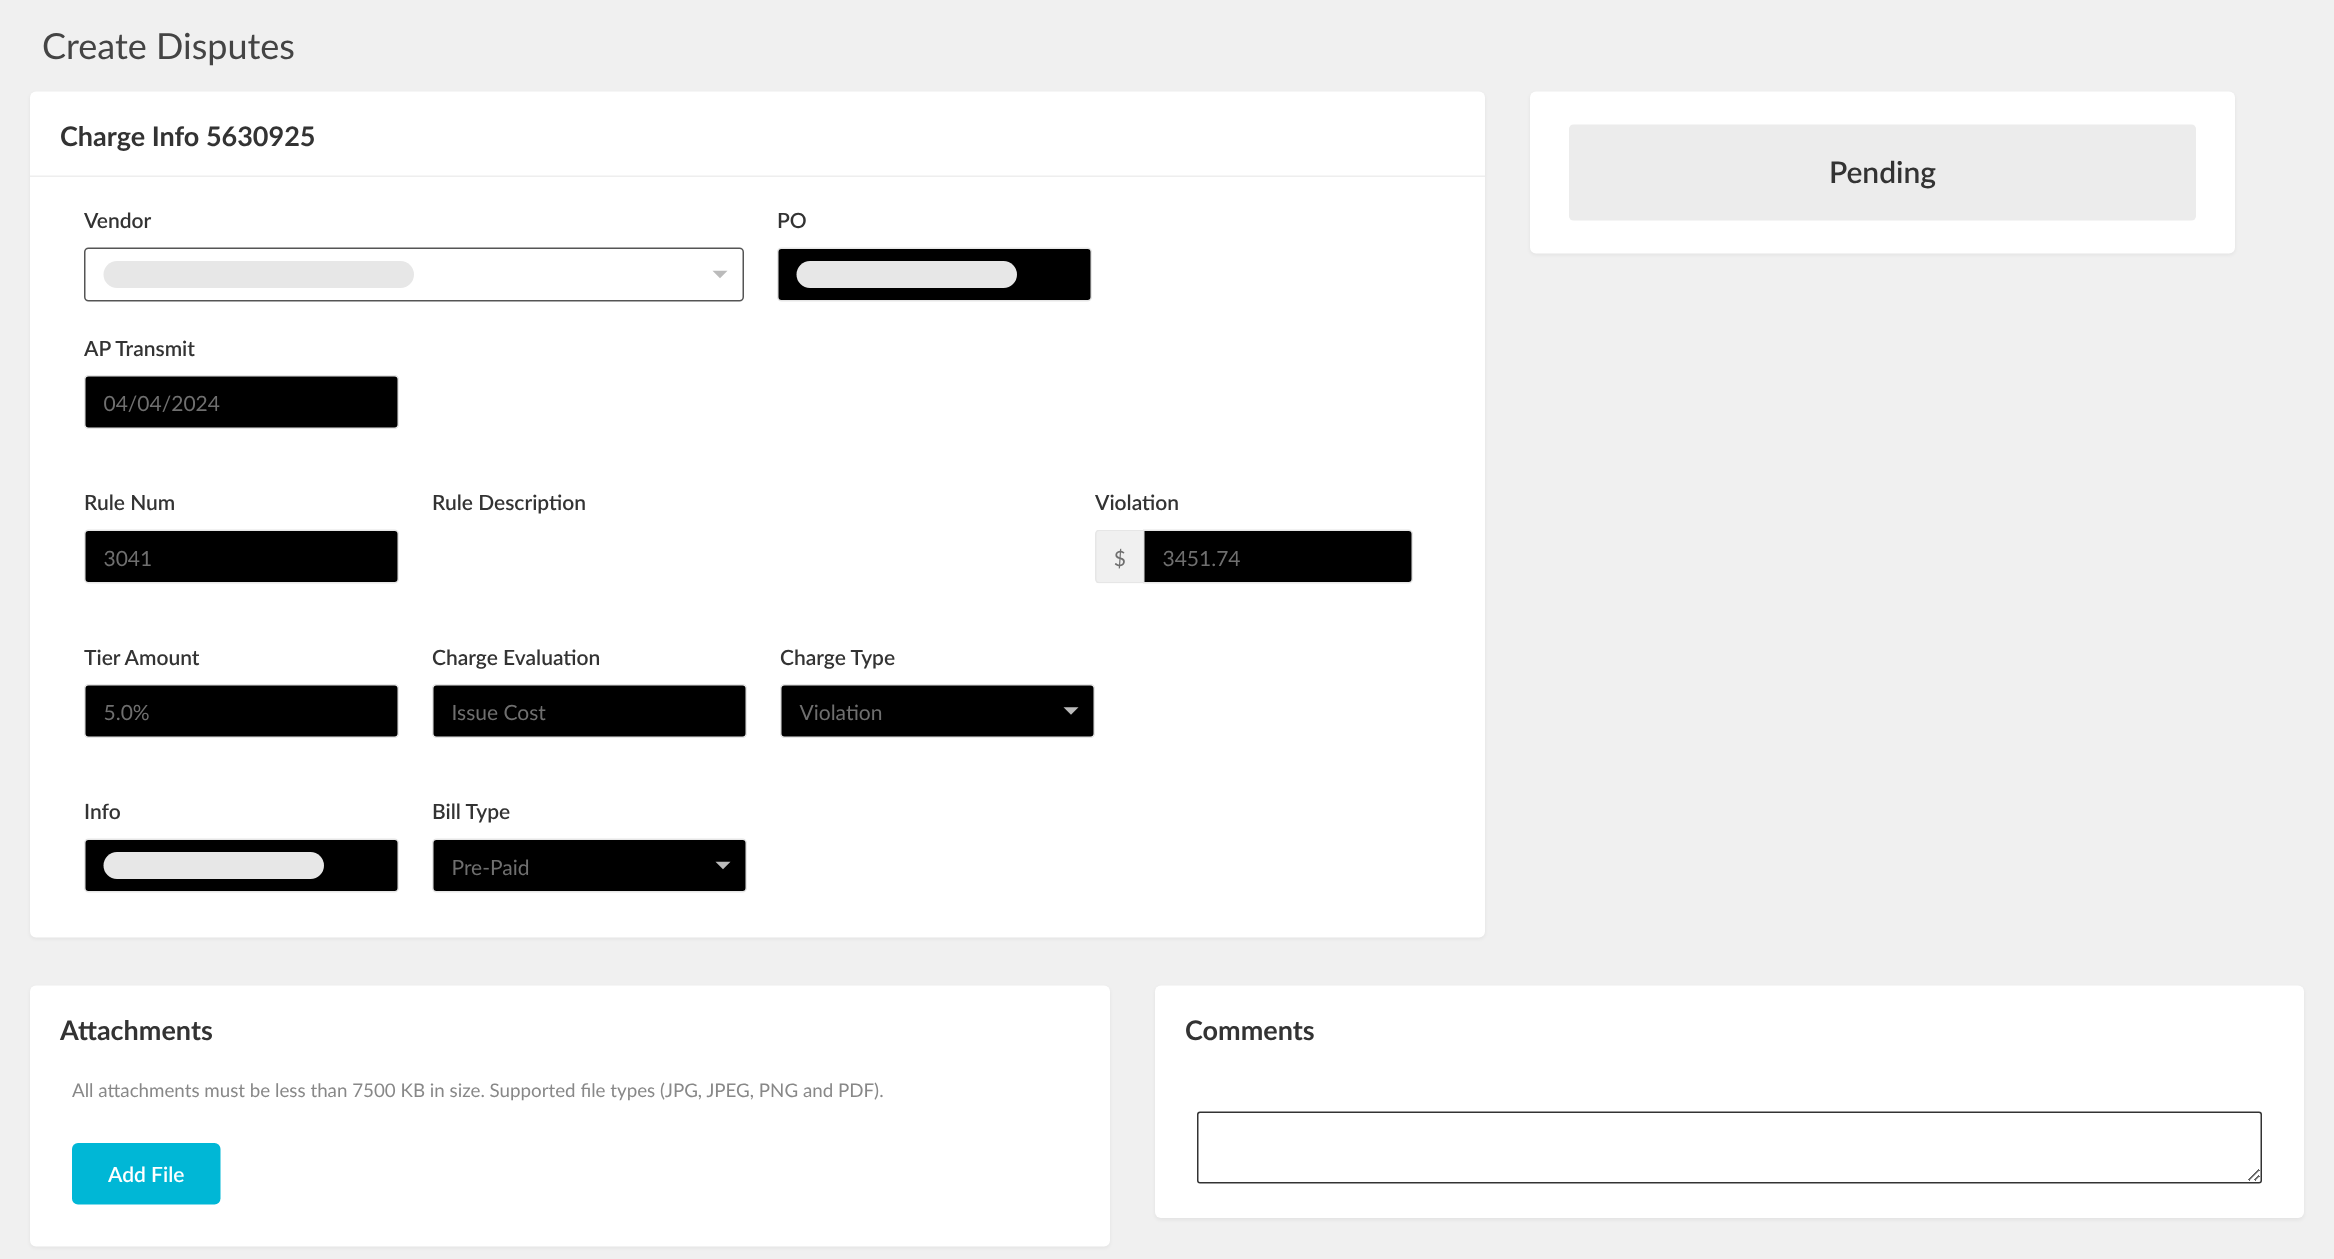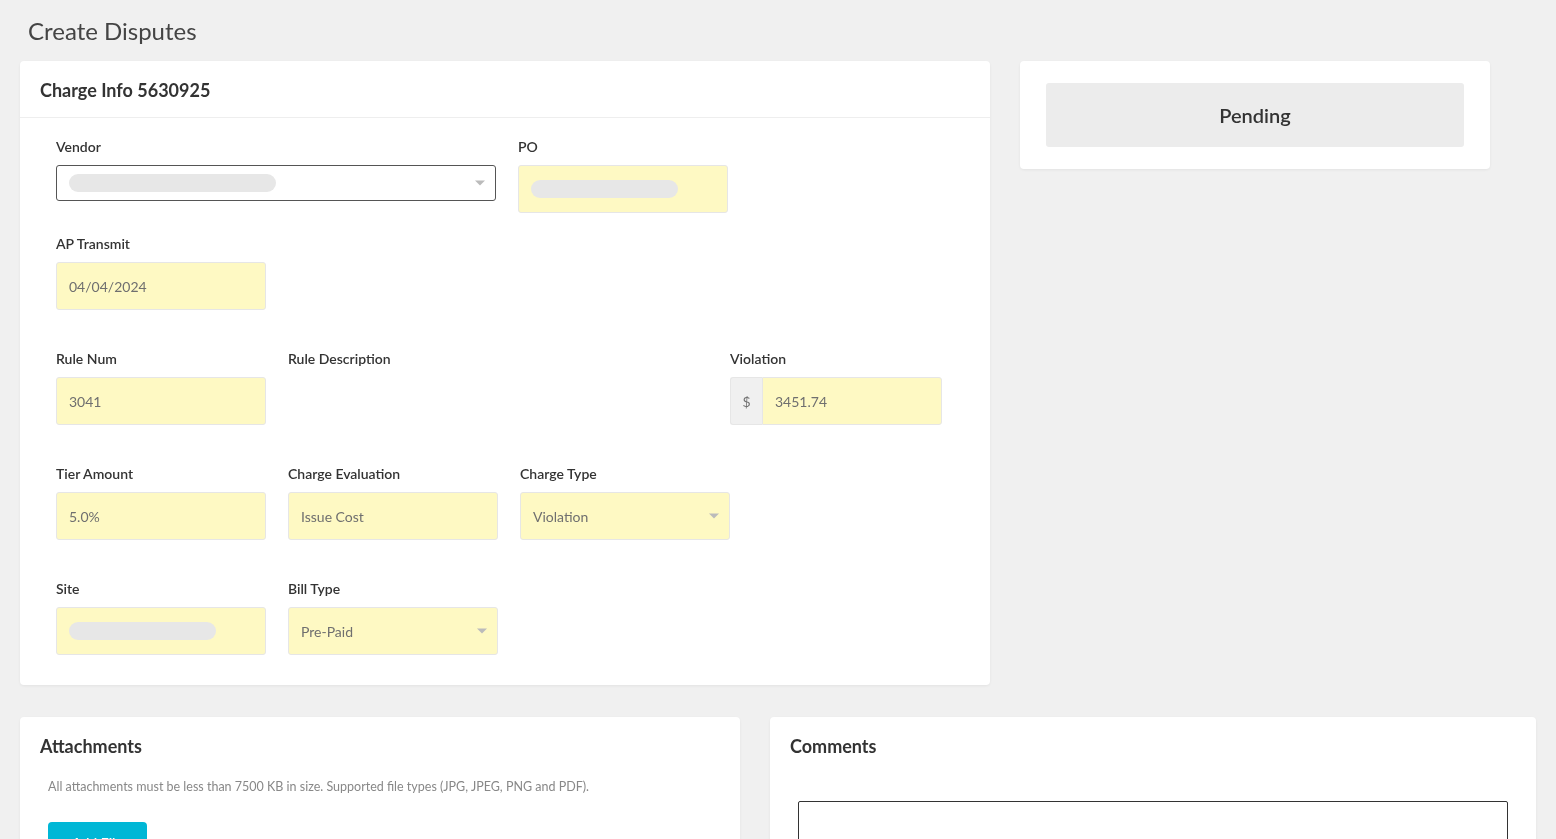--- a/index.html
+++ b/index.html
@@ -70,24 +70,24 @@
       display: flex;
       flex-direction: column;
     }
     .form-label {
       font-size: 14px;
       font-weight: 600;
       color: #333;
       margin-bottom: 10px;
     }
     .input-readonly, .select-readonly, .textarea-readonly {
-      background: #fef9c3;
+      background: #000000;
       border: 1px solid #e6e6e6;
       border-radius: 3px;
-      height: 48px;
+      height: 36px;
       padding: 0 12px;
       color: #6f6f6f;
       font-size: 14px;
       display: flex;
       align-items: center;
       font-family: inherit;
     }
     .select-outlined {
       background: #fff;
       border: 1px solid #555;
@@ -268,21 +268,21 @@
               <label class="form-label">Charge Type</label>
               <div class="select-readonly">
                 <span>Violation</span>
                 <span class="select-arrow"></span>
               </div>
             </div>
           </div>
 
           <div class="form-row" style="margin-bottom:0;">
             <div class="form-group w-site">
-              <label class="form-label">Site</label>
+              <label class="form-label">Info</label>
               <div class="input-readonly">
                 <div class="pill-placeholder"></div>
               </div>
             </div>
             <div class="form-group w-bill">
               <label class="form-label">Bill Type</label>
               <div class="select-readonly">
                 <span>Pre-Paid</span>
                 <span class="select-arrow"></span>
               </div>

